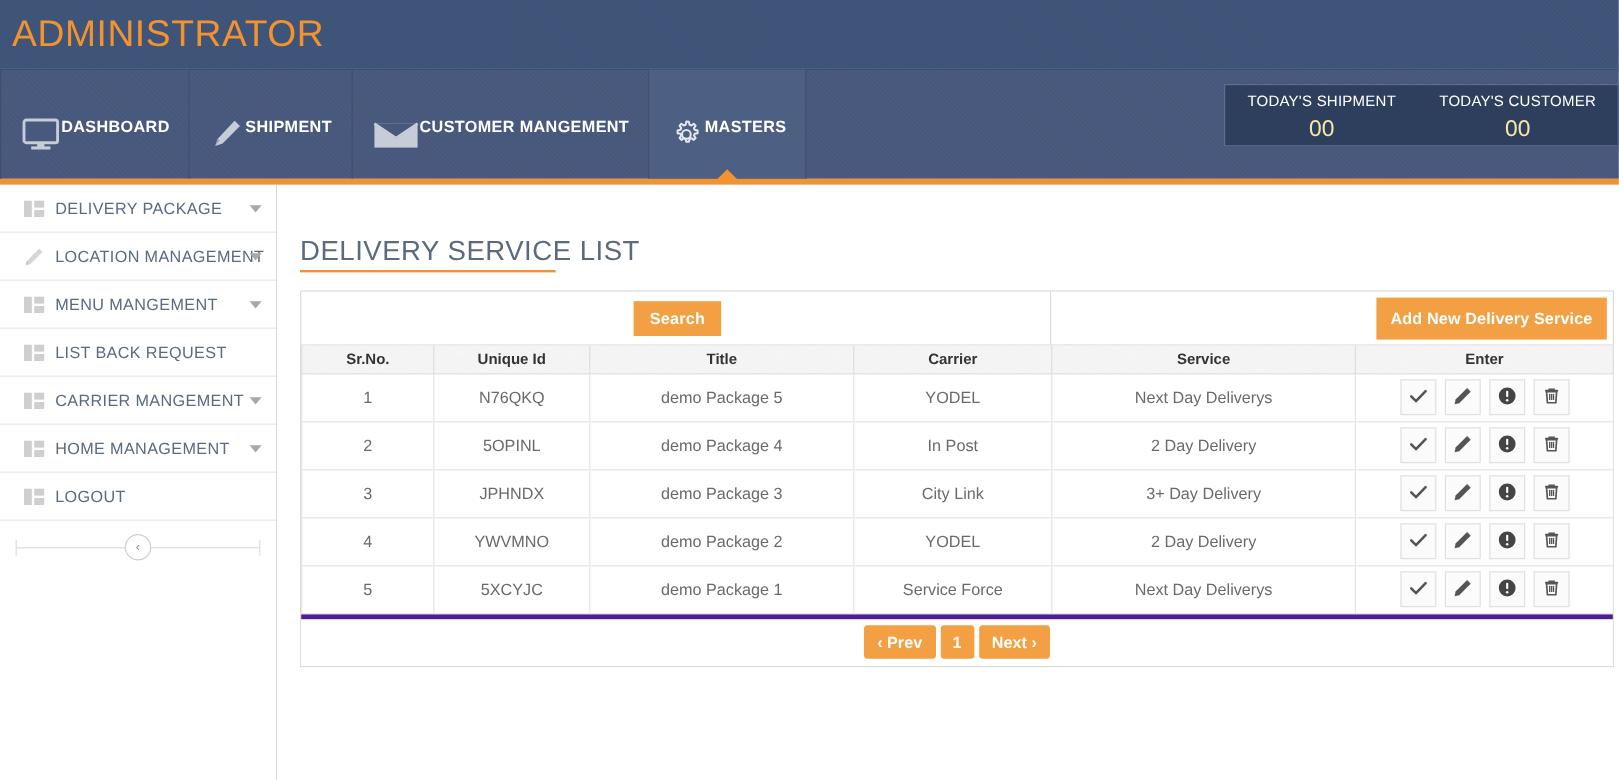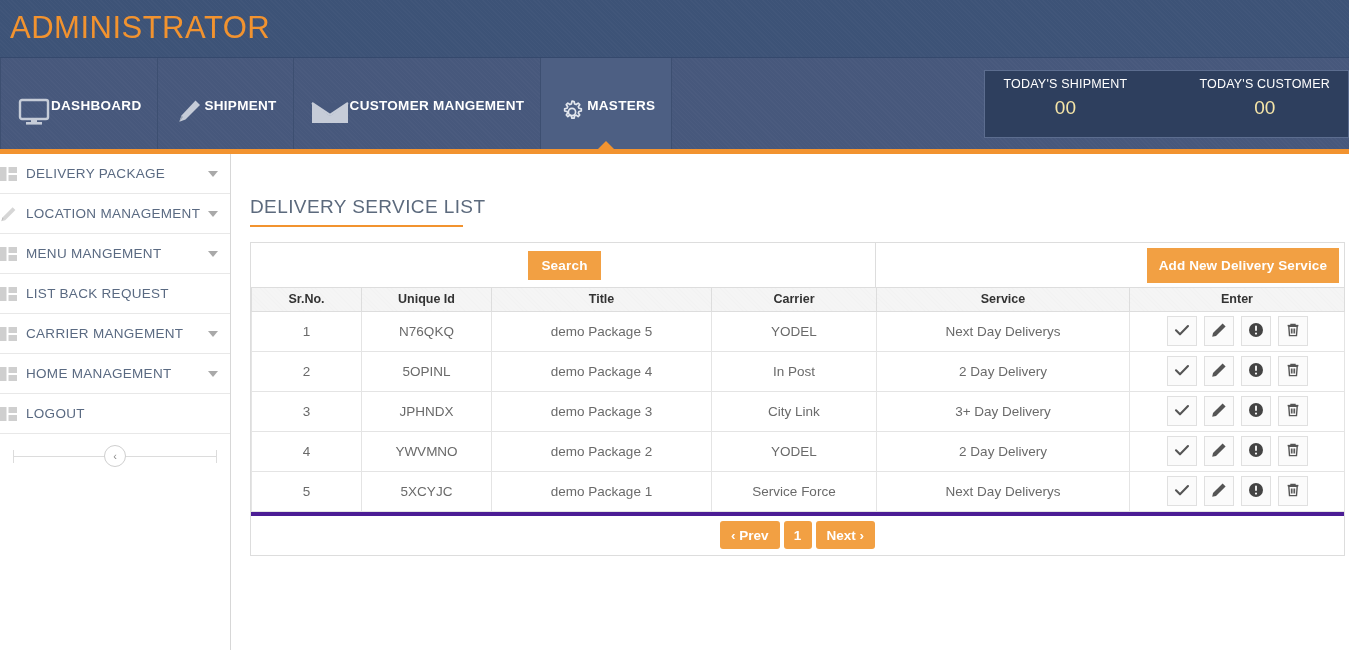--- a/index.html
+++ b/index.html
@@ -59,26 +59,25 @@
     position: absolute; left: 50%; bottom: 0; transform: translateX(-50%);
     width: 0; height: 0;
     border-left: 9px solid transparent;
     border-right: 9px solid transparent;
     border-bottom: 9px solid #f2932f;
   }
 
   
   .stats-panel {
     position: absolute; right: 0; top: 12px;
-    height: 68px;
+    height: 52px;
     background: #2e3f5e;
     border: 1px solid #5c6d8f;
     display: flex;
     padding: 6px 0 0 0;
-    gap: 36px;
   }
   .stat-box { padding: 0 18px; text-align: center; }
   .stat-label { color: #ffffff; font-size: 12.5px; letter-spacing: 0.2px; white-space: nowrap; }
   .stat-value { color: #f6e6a8; font-size: 19px; line-height: 34px; font-weight: normal; }
 
   .orange-rule {
     position: absolute; left: 0; top: 149px;
     width: 1349px; height: 5px;
     background: #f2932f;
   }
@@ -89,21 +88,21 @@
     width: 231px; height: 496px;
     background: #ffffff;
     border-right: 1px solid #d7d7d7;
   }
   .side-item {
     position: relative;
     height: 40px;
     display: flex; align-items: center;
     border-bottom: 1px solid #e8e8e8;
     cursor: pointer;
-    padding-left: 0;
+    padding-left: 20px;
   }
   .side-icon { width: 26px; display: flex; align-items: center; justify-content: flex-start; }
   .side-label {
     color: #5a6a82; font-size: 13.5px; letter-spacing: 0.3px; white-space: nowrap;
   }
   .side-caret {
     position: absolute; right: 12px; top: 50%; transform: translateY(-50%);
     width: 0; height: 0;
     border-left: 5.5px solid transparent;
     border-right: 5.5px solid transparent;
@@ -132,21 +131,21 @@
   }
 
   
   .main {
     position: absolute; left: 231px; top: 154px;
     width: 1118px; height: 496px;
     background: #ffffff;
   }
   .page-title {
     position: absolute; left: 19px; top: 42px;
-    color: #5c6a7d; font-size: 19px; letter-spacing: 0.4px; font-weight: normal;
+    color: #5c6a7d; font-size: 23px; letter-spacing: 0.4px; font-weight: normal;
   }
   .title-underline {
     position: absolute; left: 19px; top: 71px;
     width: 213px; height: 2px; background: #f2932f;
   }
 
   
   .panel {
     position: absolute; left: 19px; top: 88px;
     width: 1095px;

